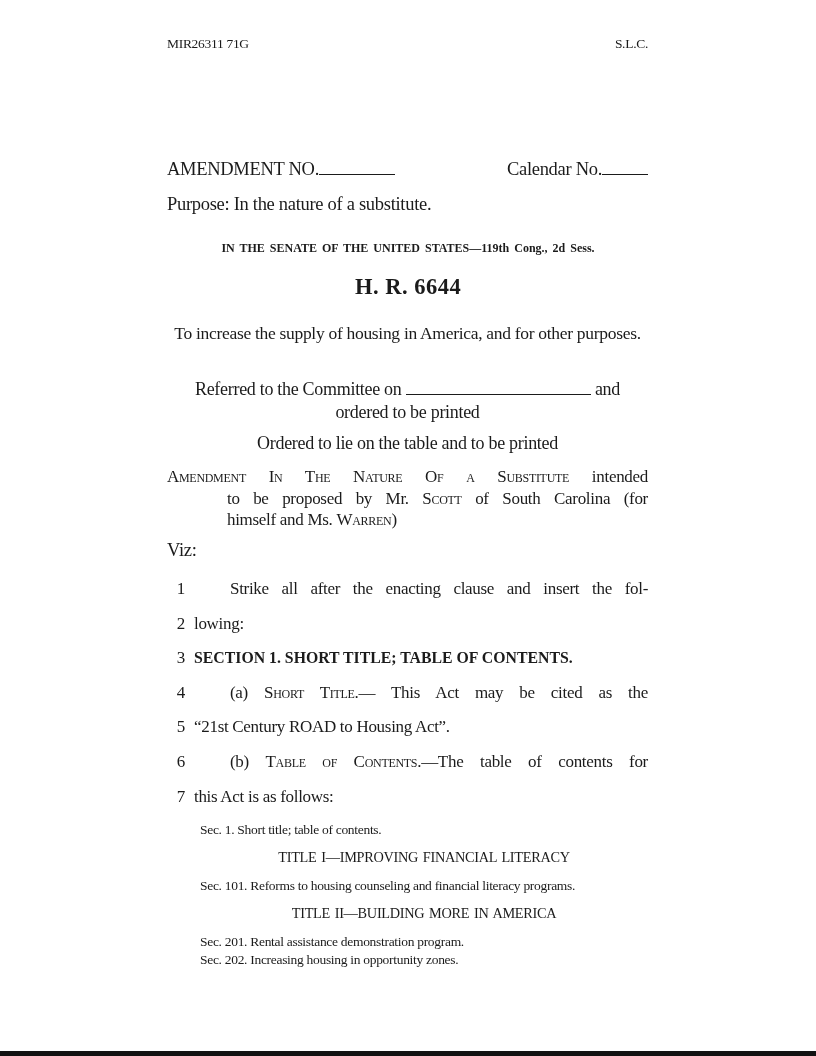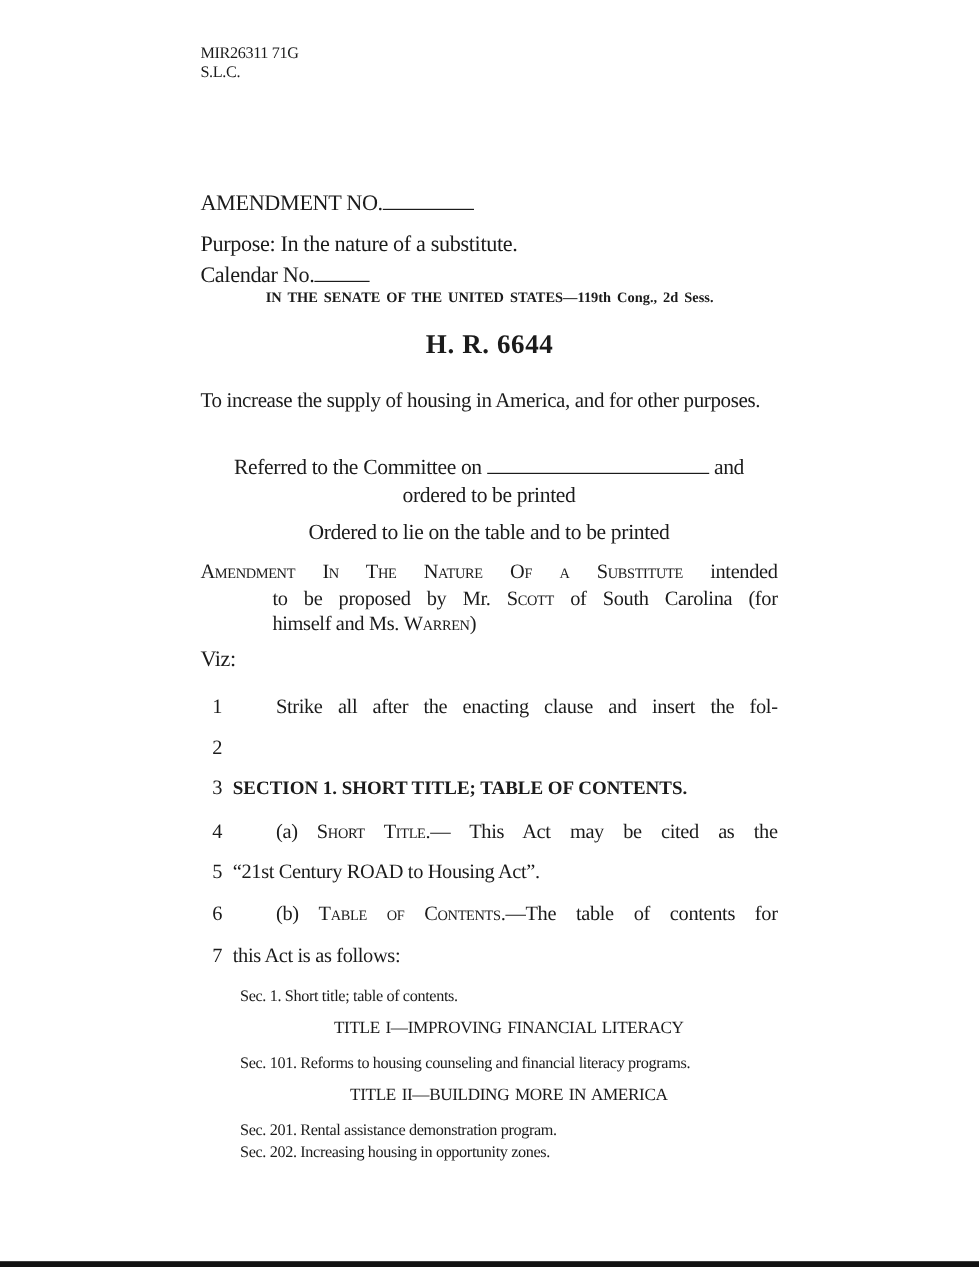--- a/index.html
+++ b/index.html
@@ -1,33 +1,33 @@
 <!DOCTYPE html>
 <html><head>
 <meta charset="utf-8">
 <style>
   html,body{margin:0;padding:0;background:#ffffff;}
   body{
     width:816px;height:1056px;position:relative;overflow:hidden;
     font-family:"Liberation Serif","DejaVu Serif",serif;
     color:#1b1b1b;letter-spacing:-0.3px;
   }
-  .abs{position:absolute;flex-direction:column;}
+  .abs{position:absolute;}
   
   .header-row{top:36px;left:167px;right:168px;display:flex;justify-content:space-between;font-size:13.5px;}
   
   .amendment-row{top:157px;left:167px;right:168px;display:flex;justify-content:space-between;font-size:18.5px;gap:36px;}
   .blank{display:inline-block;border-bottom:1.6px solid #1b1b1b;height:17px;vertical-align:baseline;}
   .blank.w76{width:76px;}
   .blank.w46{width:46px;}
   .blank.w185{width:185px;}
   .purpose{top:194px;left:167px;right:168px;font-size:18.5px;}
   .senate{top:241px;left:0;right:0;text-align:center;font-weight:bold;font-size:12px;letter-spacing:0;word-spacing:2px;}
   .billnum{top:274px;left:0;right:0;text-align:center;font-weight:bold;font-size:22.5px;letter-spacing:0.5px;}
-  .longtitle{top:321px;left:167px;width:481px;font-size:17.5px;line-height:24px;}
+  .longtitle{top:321px;left:167px;width:481px;text-align:center;font-size:17.5px;line-height:24px;}
   .referred{top:377px;left:167px;width:481px;text-align:center;font-size:18px;line-height:23px;}
   .ordered{top:433px;left:167px;width:481px;text-align:center;font-size:18px;}
   .substitute{top:466px;left:167px;width:481px;font-size:17px;line-height:21.5px;}
   .sub-line{text-align:justify;text-align-last:justify;}
   .sub-line.cont{padding-left:60px;font-family:Liberation Serif, serif;}
   .sub-line.last{text-align-last:left;}
   .sc{font-variant:small-caps;}
   .viz{top:540px;left:167px;font-size:18.5px;}
   
   .body-lines{top:578px;left:167px;width:481px;}
@@ -95,20 +95,21 @@
 
 <div class="abs viz">Viz:</div>
 
 <div class="abs body-lines">
   <div class="bline">
     <span class="bline-num">1</span>
     <span class="bline-text just indent">Strike all after the enacting clause and insert the fol-</span>
   </div>
   <div class="bline">
     <span class="bline-num">2</span>
+    <span class="bline-text">lowing:</span>
   </div>
   <div class="bline">
     <span class="bline-num">3</span>
     <span class="bline-text bold-head">SECTION 1. SHORT TITLE; TABLE OF CONTENTS.</span>
   </div>
   <div class="bline">
     <span class="bline-num">4</span>
     <span class="bline-text just indent"><span>(a) </span><span class="sc">Short Title</span><span>.— This Act may be cited as the</span></span>
   </div>
   <div class="bline">

